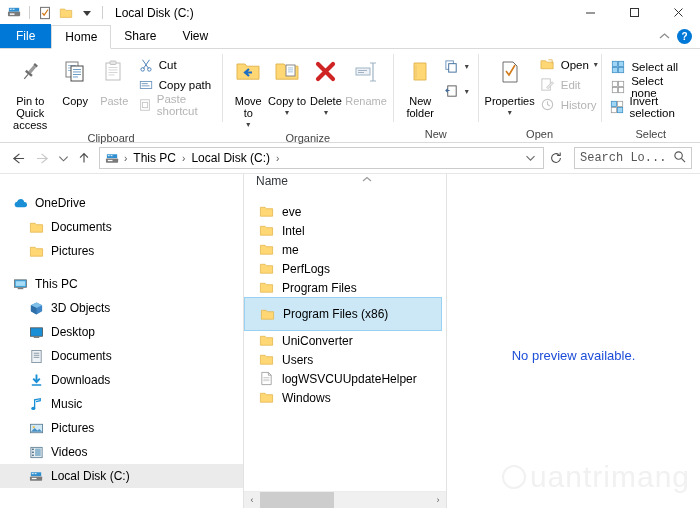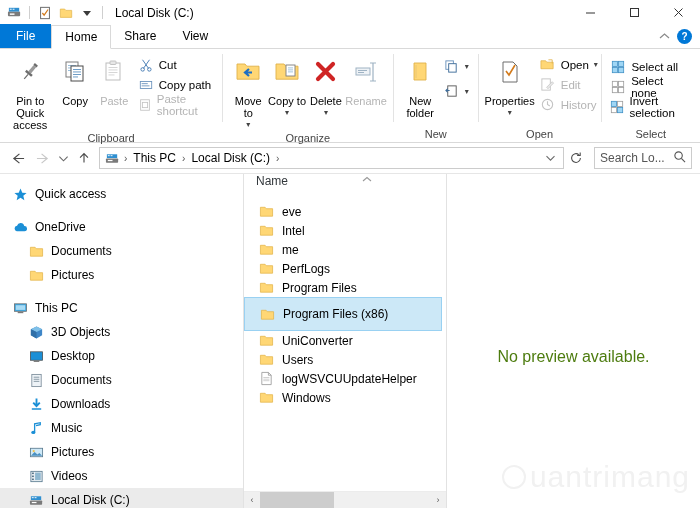--- a/index.html
+++ b/index.html
@@ -78,23 +78,23 @@
   .nav-ico.sm { width: 18px; font-size: 11px; }
   .addrbox {
     flex: 1; height: 22px; border: 1px solid #cccccc; background:#fff;
     display: flex; align-items: center; padding: 0 4px; margin-left: 3px; gap:3px;
     font-size: 12px;
   }
   .crumb { padding: 0 2px; }
   .crumb-sep { color:#555; font-size: 10px; padding: 0 1px; }
   .addr-right { display: flex; align-items: center; gap: 2px; margin-left: auto; }
   .searchbox {
-    width: 98px; height: 22px; border: 1px solid #cccccc; background:#fff;
+    width: 118px; height: 22px; border: 1px solid #cccccc; background:#fff;
     display:flex; align-items:center; padding: 0 5px; margin-left: 6px;
-    font-size: 12px; color:#555;
+    font-size: 12px; color:#555;font-family:Liberation Mono, monospace;
   }
   .search-ico { margin-left: auto; }
 
   
   .body { flex: 1; display: flex; min-height: 0; border-top:1px solid #e6e6e6;}
   .navpane {
     width: 244px; background: #fff; border-right: 1px solid #e2e2e2;
     overflow: hidden; padding-top: 8px; flex: none;
   }
   .nav-item { height: 24px; display: flex; align-items: center; padding-left: 12px; font-size: 12px; gap: 7px;}
@@ -123,21 +123,21 @@
   }
   .hs-arrow { width: 16px; height: 17px; display:flex; align-items:center; justify-content:center;
               font-size: 9px; color:#5a5a5a; }
   .hs-track { flex: 1; height: 17px; background:#f0f0f0; position: relative; }
   .hs-thumb { position:absolute; left: 0; top: 0; width: 74px; height: 17px; background: #cdcdcd; }
 
   .preview {
     width: 253px; background: #fff; display: flex; align-items: flex-start;
     justify-content: center; padding-top: 174px; flex: none; position: relative;
   }
-  .preview-text { font-size: 16px; color: #4d7c0f; }
+  .preview-text { font-size: 13px; color: #1d4ed8; }
 
   .watermark {
     position: absolute; right: 10px; bottom: 14px;
     font-size: 30px; color: #f1f1f1; letter-spacing: 1px;
     font-family: "Liberation Sans", sans-serif;
     display: flex; align-items: center; gap: 4px; user-select:none;
   }
   .wm-circle {
     width: 24px; height: 24px; border-radius: 50%; border: 2px solid #f1f1f1;
     display:inline-block;
@@ -528,28 +528,20 @@
           <path d="M9 9 L13 13" stroke="#555" stroke-width="1.2"></path>
         </svg>
       </span>
     </div>
   </div>
 
   <div class="body">
 
     <div class="navpane">
 
-      <div class="nav-item">
-        <span class="nav-ic">
-          <svg width="15" height="15" viewBox="0 0 16 16">
-              <path d="M8 1.5 L9.9 6 L14.5 6.3 L11 9.4 L12.1 14 L8 11.4 L3.9 14 L5 9.4 L1.5 6.3 L6.1 6 Z" fill="#1b8fd6"></path>
-            </svg>
-        </span>
-        <span>Quick access</span>
-      </div>
 
       <div class="nav-gap"></div>
 
       <div class="nav-item">
         <span class="nav-ic">
           <svg width="15" height="15" viewBox="0 0 16 16">
               <path d="M4 12 A3 3 0 0 1 4.3 6.1 A4 4 0 0 1 12 6.4 A2.8 2.8 0 0 1 12.3 12 Z" fill="#1b8fd6"></path>
             </svg>
         </span>
         <span>OneDrive</span>

